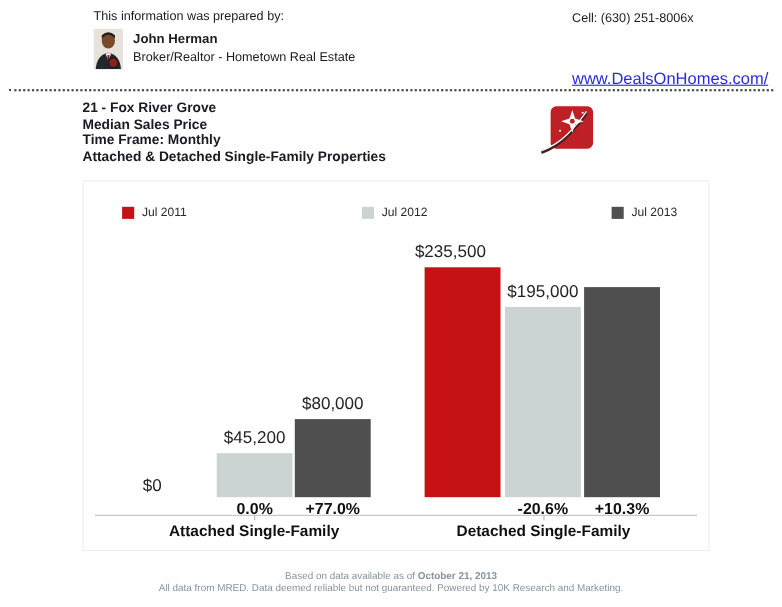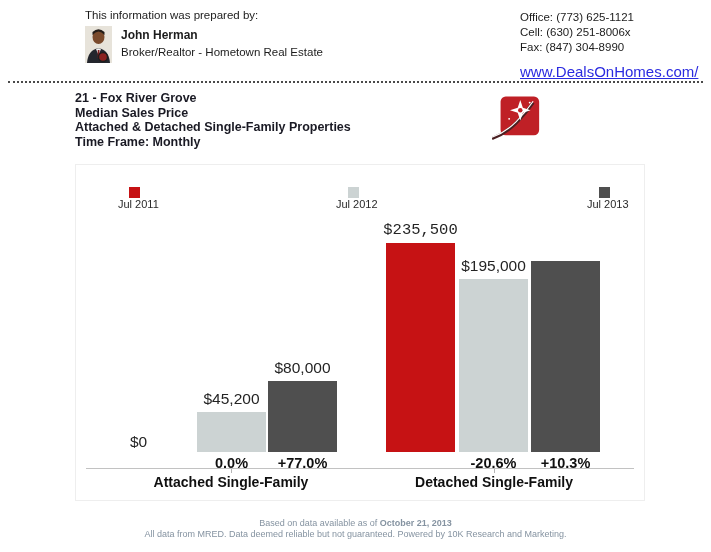--- a/index.html
+++ b/index.html
@@ -26,21 +26,21 @@
   .logo-word { font-size:33px; line-height:30px; font-weight:800; color:#bf2026;
                letter-spacing:-1px; text-shadow:1px 1px 0 #43272a; }
   .logo-reg { font-size:10px; color:#bf2026; vertical-align:14px; text-shadow:none; letter-spacing:0; }
   .logo-tag1 { font-size:10.5px; font-weight:bold; color:#333; margin-top:1px; letter-spacing:0.2px; }
   .logo-tag2 { font-size:9px; font-weight:bold; color:#bf2026; margin-left:42px; margin-top:1px; }
 
   
   .chart-panel { left:75px; top:164px; width:570px; height:337px;
                  border:1px solid #eeeeee; background:#fff; }
   .chart-plot { position:absolute; left:0; top:0; width:100%; height:100%; }
-  .legend-item { position:absolute; top:22px; display:flex; align-items:center;flex-direction:column; }
+  .legend-item { position:absolute; top:22px; display:flex; align-items:center; }
   .swatch { width:11px; height:11px; display:inline-block; }
   .legend-label { font-size:11px; color:#2a2a2a; margin-left:7px; }
   .bar { position:absolute; }
   .value-label { position:absolute; font-size:15.5px; color:#242424; text-align:center; }
   .pct-label { position:absolute; font-size:14.5px; font-weight:bold; color:#101010; text-align:center; }
   .axis-line { position:absolute; left:10px; right:10px; top:303px; border-top:1px solid #c2c2c2; }
   .tick { position:absolute; top:304px; width:1px; height:4px; background:#b5b5b5; }
   .cat-label { position:absolute; font-size:14px; font-weight:bold; color:#101010; text-align:center; }
 
   
@@ -63,34 +63,32 @@
     <rect x="12.7" y="24" width="1.8" height="8" fill="#7d1d1d"></rect>
     <circle cx="18" cy="31" r="4.5" fill="#8a2220"></circle>
     <circle cx="18" cy="31" r="4.5" fill="none" stroke="#1d1d1d" stroke-width="1.4"></circle>
   </svg>
 </div>
 
 <div class="abs agent-name">John Herman</div>
 <div class="abs agent-title">Broker/Realtor - Hometown Real Estate</div>
 
 <div class="abs contact">
-  <div>Office: (773) 625-1121</div>
   <div>Cell: (630) 251-8006x</div>
-  <div>Fax: (847) 304-8990</div>
 </div>
 
 <a class="abs website">www.DealsOnHomes.com/</a>
 
 <div class="abs top-sep"></div>
 
 <div class="abs report-title">
   <div>21 - Fox River Grove</div>
   <div>Median Sales Price</div>
+  <div>Time Frame: Monthly</div>
   <div>Attached &amp; Detached Single-Family Properties</div>
-  <div>Time Frame: Monthly</div>
 </div>
 
 <div class="abs logo">
   <svg class="logo-icon" viewBox="0 0 56 52">
     <rect x="10" y="1" width="45" height="45" rx="6" fill="#bf2026"></rect>
     <path d="M0 50 Q16 44 28 32 T48 8" fill="none" stroke="#4a2022" stroke-width="3.6"></path>
     <path d="M0 48.5 Q16 42.5 28 30.5 T48 6.5" fill="none" stroke="#ffffff" stroke-width="1.3"></path>
     <path d="M33 5 L36 14 L45 17 L36 20 L33 29 L30 20 L21 17 L30 14 Z" fill="#ffffff"></path>
     <circle cx="33" cy="17" r="2.6" fill="#bf2026"></circle>
     <circle cx="44" cy="8" r="1.1" fill="#ffffff"></circle>
@@ -102,37 +100,37 @@
   <div class="chart-plot">
     <div>
         <div class="legend-item" style="left: 35px;">
           <span class="swatch" style="background: rgb(198, 18, 20);"></span>
           <span class="legend-label">Jul 2011</span>
         </div>
         <div class="legend-item" style="left: 253px;">
           <span class="swatch" style="background: rgb(204, 211, 211);"></span>
           <span class="legend-label">Jul 2012</span>
         </div>
-        <div class="legend-item" style="left: 492px; padding-left: 12px;">
+        <div class="legend-item" style="left: 468px; padding-left: 12px;">
           <span class="swatch" style="background: rgb(79, 79, 79);"></span>
           <span class="legend-label">Jul 2013</span>
         </div>
       </div>
     <div class="axis-line"></div>
   <div class="value-label" style="left: 3px; width: 119px; top: 268px;">$0</div>
       <div class="bar" style="left: 121px; top: 247px; width: 69px; height: 40px; background: rgb(204, 211, 211);"></div>
       <div class="value-label" style="left: 96px; width: 119px; top: 225px;">$45,200</div>
       <div class="pct-label" style="left: 106px; width: 99px; top: 290px;">0.0%</div>
       <div class="bar" style="left: 192px; top: 216px; width: 69px; height: 71px; background: rgb(79, 79, 79);"></div>
       <div class="value-label" style="left: 167px; width: 119px; top: 194px;">$80,000</div>
       <div class="pct-label" style="left: 177px; width: 99px; top: 290px;">+77.0%</div>
       <div class="tick" style="left: 155px;"></div>
       <div class="cat-label" style="left: 25px; width: 260px; top: 309px;">Attached Single-Family</div>
       <div class="bar" style="left: 310px; top: 78px; width: 69px; height: 209px; background: rgb(198, 18, 20);"></div>
-      <div class="value-label" style="left: 285px; width: 119px; top: 56px; font-family: Liberation Mono, monospace;">$235,500</div>
+      <div class="value-label" style="left: 274px; width: 119px; top: 56px;">$235,500</div>
       <div class="bar" style="left: 383px; top: 114px; width: 69px; height: 173px; background: rgb(204, 211, 211);"></div>
       <div class="value-label" style="left: 358px; width: 119px; top: 92px;">$195,000</div>
       <div class="pct-label" style="left: 368px; width: 99px; top: 290px;">-20.6%</div>
       <div class="bar" style="left: 455px; top: 96px; width: 69px; height: 191px; background: rgb(79, 79, 79);"></div>
       <div class="pct-label" style="left: 440px; width: 99px; top: 290px;">+10.3%</div>
       <div class="tick" style="left: 418px;"></div>
       <div class="cat-label" style="left: 288px; width: 260px; top: 309px;">Detached Single-Family</div>
     </div>
 </div>
 

